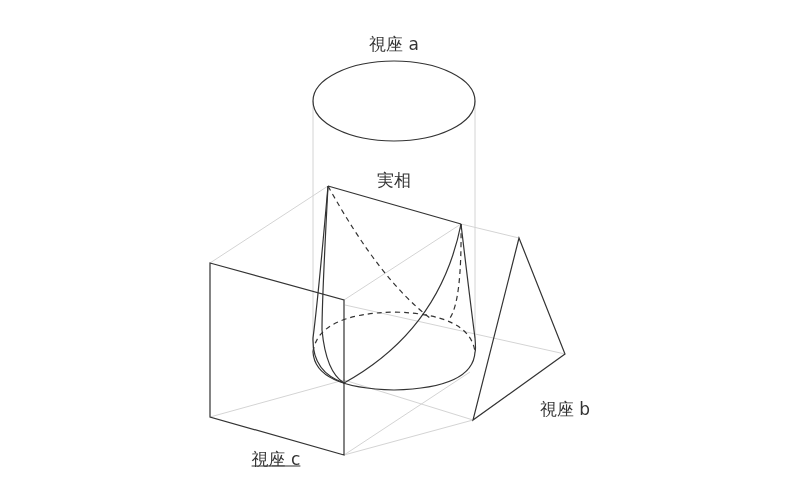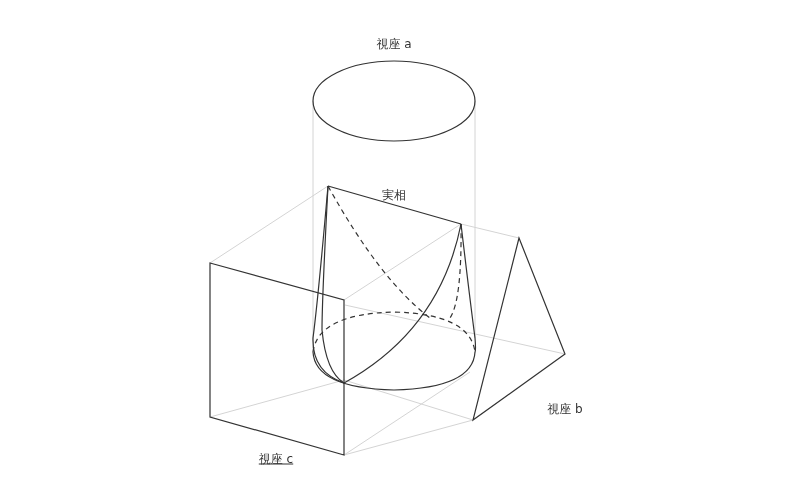--- a/index.html
+++ b/index.html
@@ -1,18 +1,18 @@
 <!DOCTYPE html>
 <html><head>
 <meta charset="utf-8">
 <style>
   html,body{margin:0;padding:0;background:#ffffff;}
   body{width:800px;height:500px;overflow:hidden;position:relative;font-family:"DejaVu Sans","Liberation Sans",sans-serif;}
   svg{position:absolute;left:0;top:0;}
-  .label{position:absolute;font-size:12px;color:#333333;white-space:nowrap;transform:translate(-50%,-50%);}
+  .label{position:absolute;font-size:17px;color:#333333;white-space:nowrap;transform:translate(-50%,-50%);}
 </style>
 </head>
 <body>
 
 <svg width="800" height="500" viewBox="0 0 800 500">
 
   <g stroke="#d4d4d4" stroke-width="1" fill="none">
     <line x1="313" y1="101" x2="313" y2="352"></line>
     <line x1="475" y1="101" x2="475" y2="338"></line>
     <line x1="328" y1="186" x2="210" y2="263"></line>
@@ -45,15 +45,15 @@
     <path d="M344,383 Q440,330 461,224"></path>
   </g>
   <g fill="none" stroke="#333" stroke-width="1.2" stroke-dasharray="5,4">
     <path d="M313,352 Q318,314 394,312 Q470,314 475,352"></path>
     <path d="M328,186 Q380,280 430,318"></path>
     <path d="M461,224 Q462,300 450,318"></path>
   </g>
 </svg>
 
 <div class="label" style="left:394px;top:44px;">視座 a</div>
-<div class="label" style="left:394px;top:195px;">実相</div>
+<div class="label" style="left:394px;top:180px;">実相</div>
 <div class="label" style="left:565px;top:409px;">視座 b</div>
 <div class="label" style="left:276px;top:459px;text-decoration:underline;">視座 c</div>
 
 </body></html>

